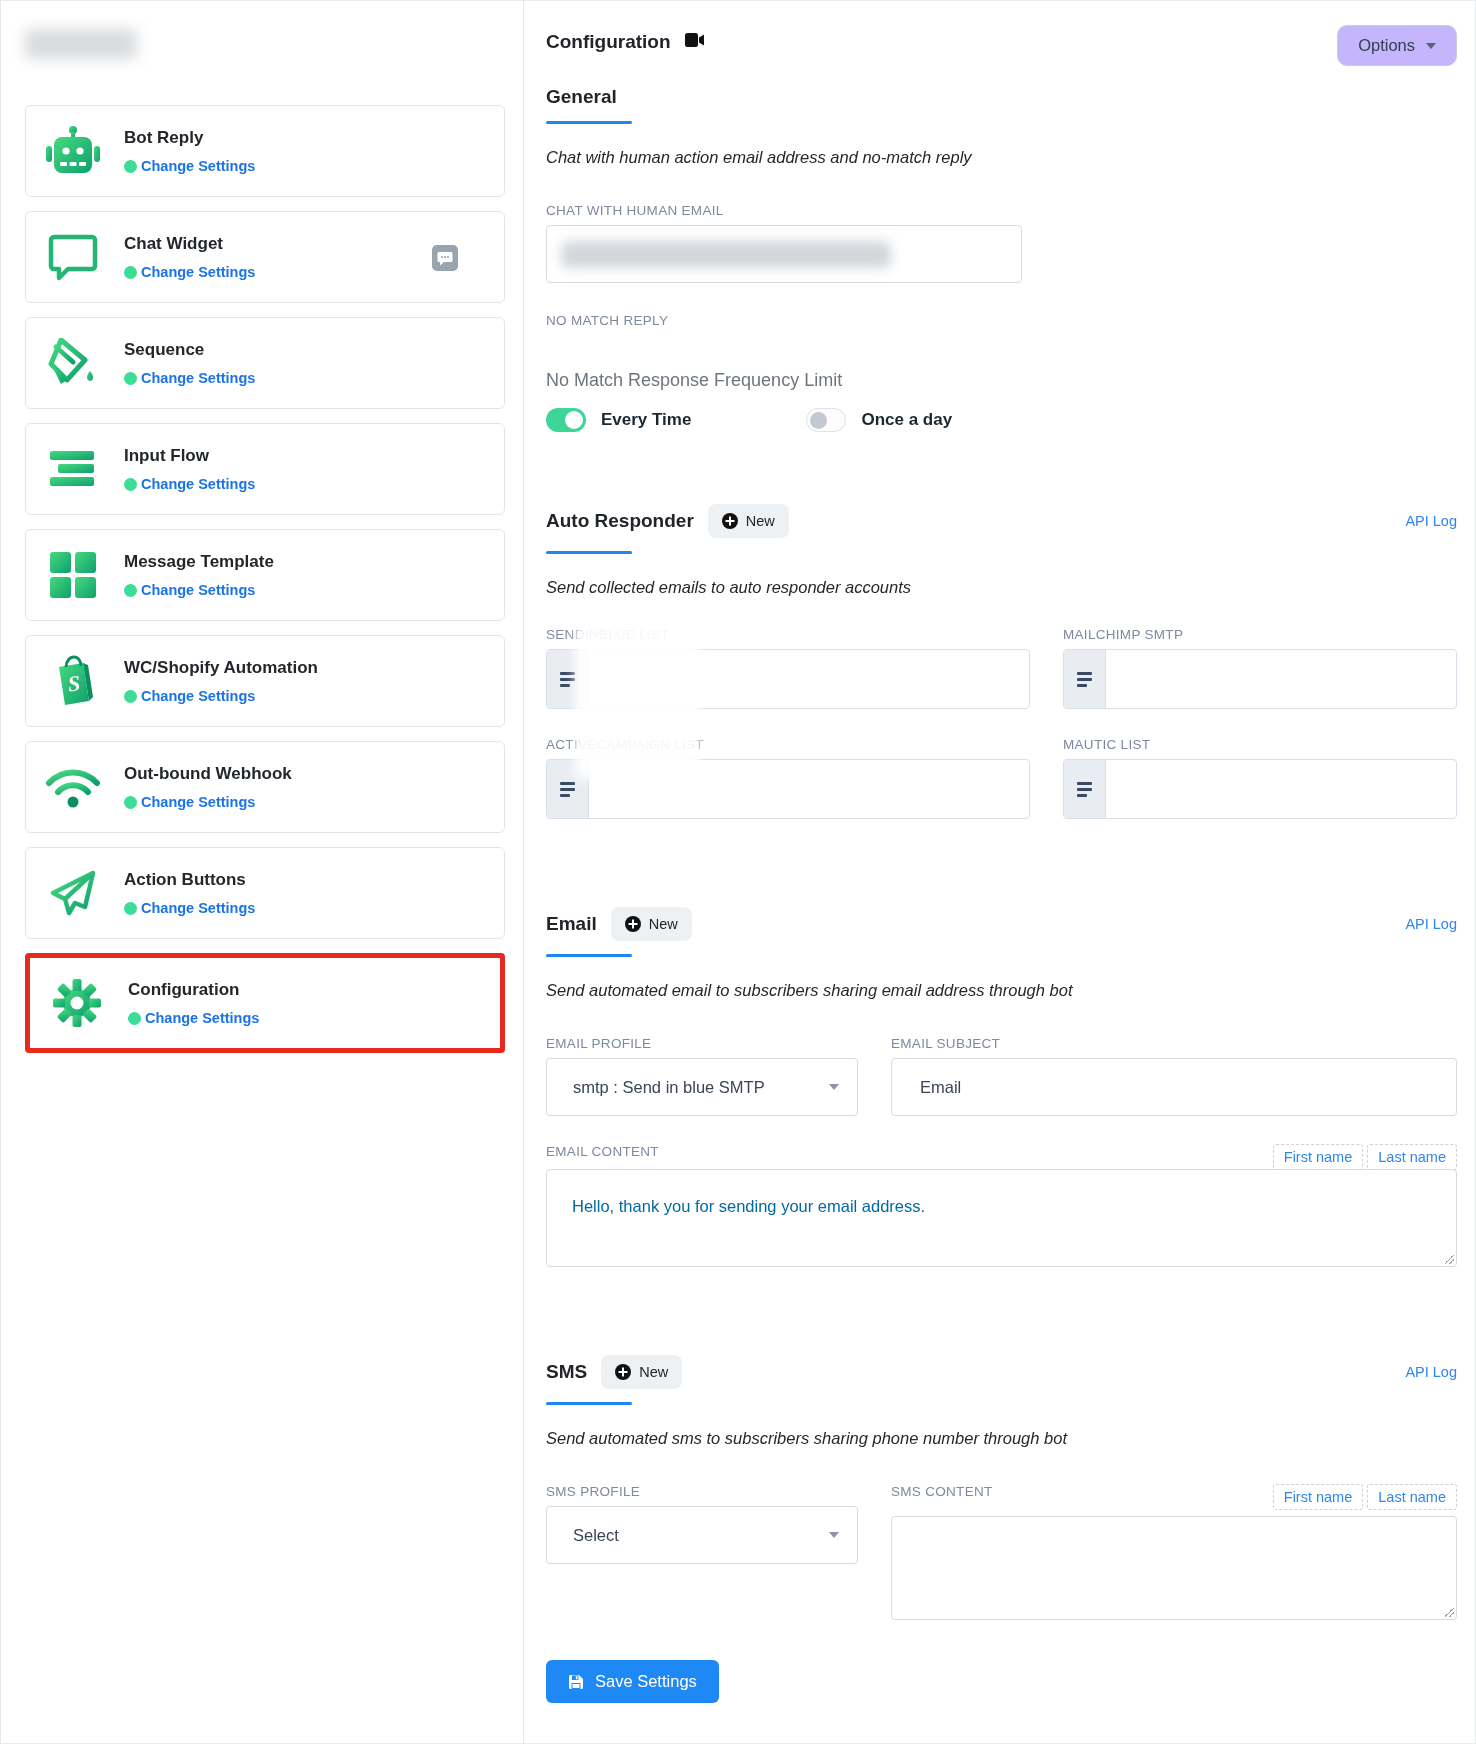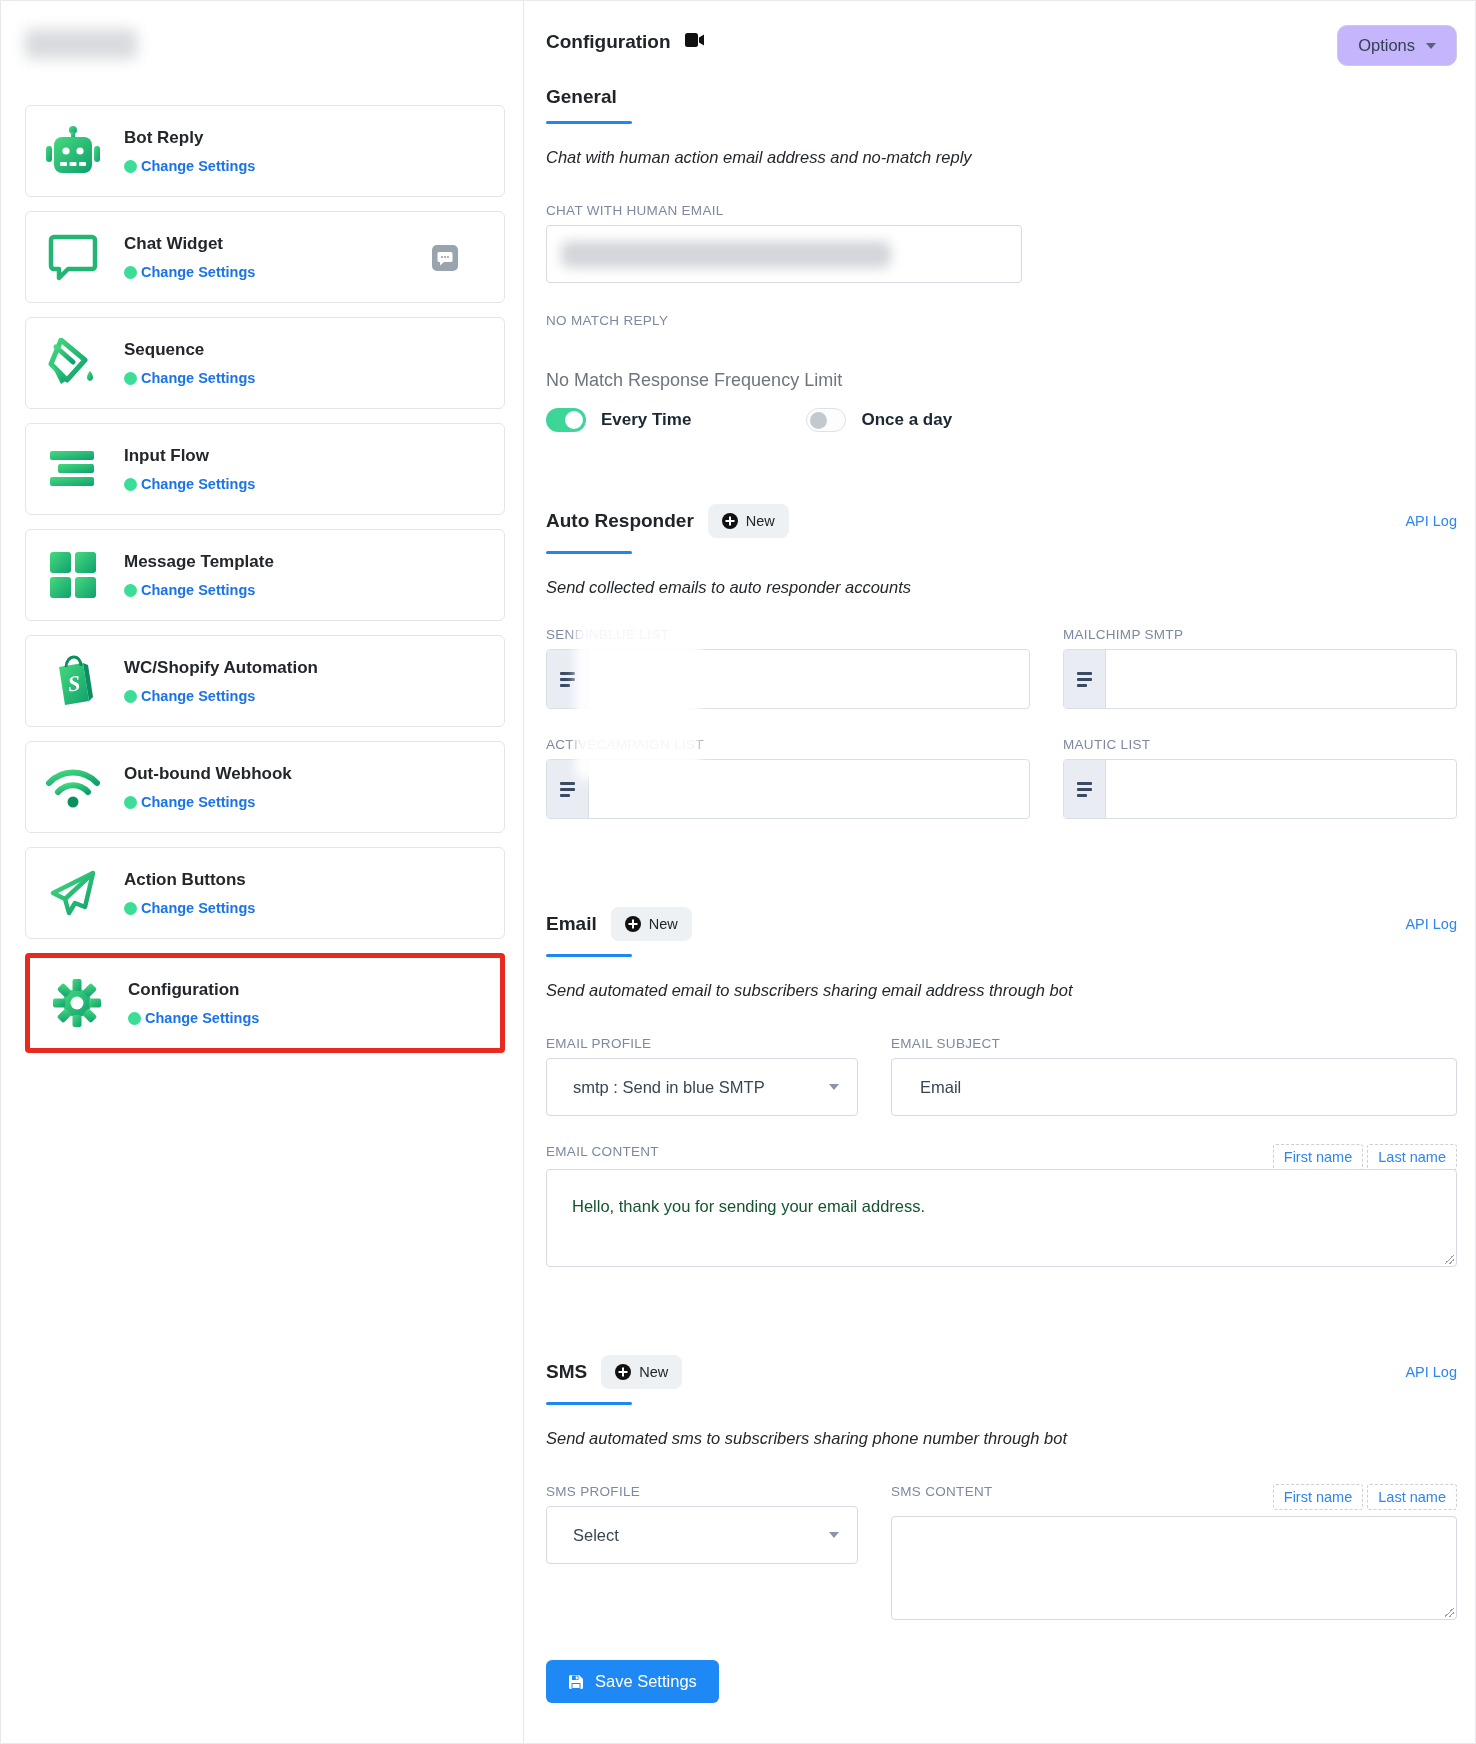--- a/index.html
+++ b/index.html
@@ -68,21 +68,21 @@
   .white-blur { position: absolute; left: 28px; top: -28px; width: 125px; height: 158px; background: #fff; opacity: .93; filter: blur(5px); border-radius: 10px; pointer-events: none; z-index: 2; }
 
   .select-box { width: 312px; height: 58px; border: 1px solid #d5dbe1; border-radius: 4px; display: flex; align-items: center; justify-content: space-between; padding: 0 18px 0 26px; cursor: pointer; background: #fff; }
   .select-text { font-size: 16.5px; color: #3a4553; }
   .select-caret { width: 0; height: 0; border-left: 5px solid transparent; border-right: 5px solid transparent; border-top: 6px solid #8a94a6; }
 
   .subject-input { width: 100%; height: 58px; padding: 0 20px 0 28px; font-size: 16.5px; color: #3a4553; outline: none; }
   .content-label-row { display: flex; justify-content: space-between; align-items: flex-start; }
   .chips { display: flex; gap: 4px; }
   .chip { border: 1px dashed #c9d1d9; background: #fff; border-radius: 3px; padding: 4px 10px; font-size: 14.5px; color: #2e86f0; font-family: inherit; cursor: pointer; }
-  .content-area { width: 100%; border: 1px solid #d5dbe1; border-radius: 4px; padding: 27px 24px 8px 25px; font-size: 16.5px; color: #14532d; font-family: inherit; resize: none; outline: none; position: relative; display: block; }
+  .content-area { width: 100%; border: 1px solid #d5dbe1; border-radius: 4px; padding: 27px 24px 8px 25px; font-size: 16.5px; color: #0369a1; font-family: inherit; resize: none; outline: none; position: relative; display: block; }
   .email-content { height: 98px; }
   .sms-content { height: 104px; }
   .resize-corner { position: absolute; right: 3px; bottom: 3px; width: 10px; height: 10px; background: linear-gradient(135deg, transparent 50%, #9aa2ad 50%, #9aa2ad 58%, transparent 58%, transparent 72%, #9aa2ad 72%, #9aa2ad 80%, transparent 80%); }
   .textarea-wrap { position: relative; }
 
   .save-btn { display: flex; align-items: center; gap: 11px; background: #1e88f5; color: #fff; border: none; border-radius: 6px; padding: 12px 22px; font-size: 16.5px; font-family: inherit; cursor: pointer; margin-top: 40px; } .mt20 { margin-top: 20px; } .mt24 { margin-top: 24px; }
   .mt28 { margin-top: 28px; } .mt30 { margin-top: 30px; } .mt36 { margin-top: 36px; } .mt72 { margin-top: 72px; } .mt88 { margin-top: 88px; }
 </style>
 </head>
 <body>

